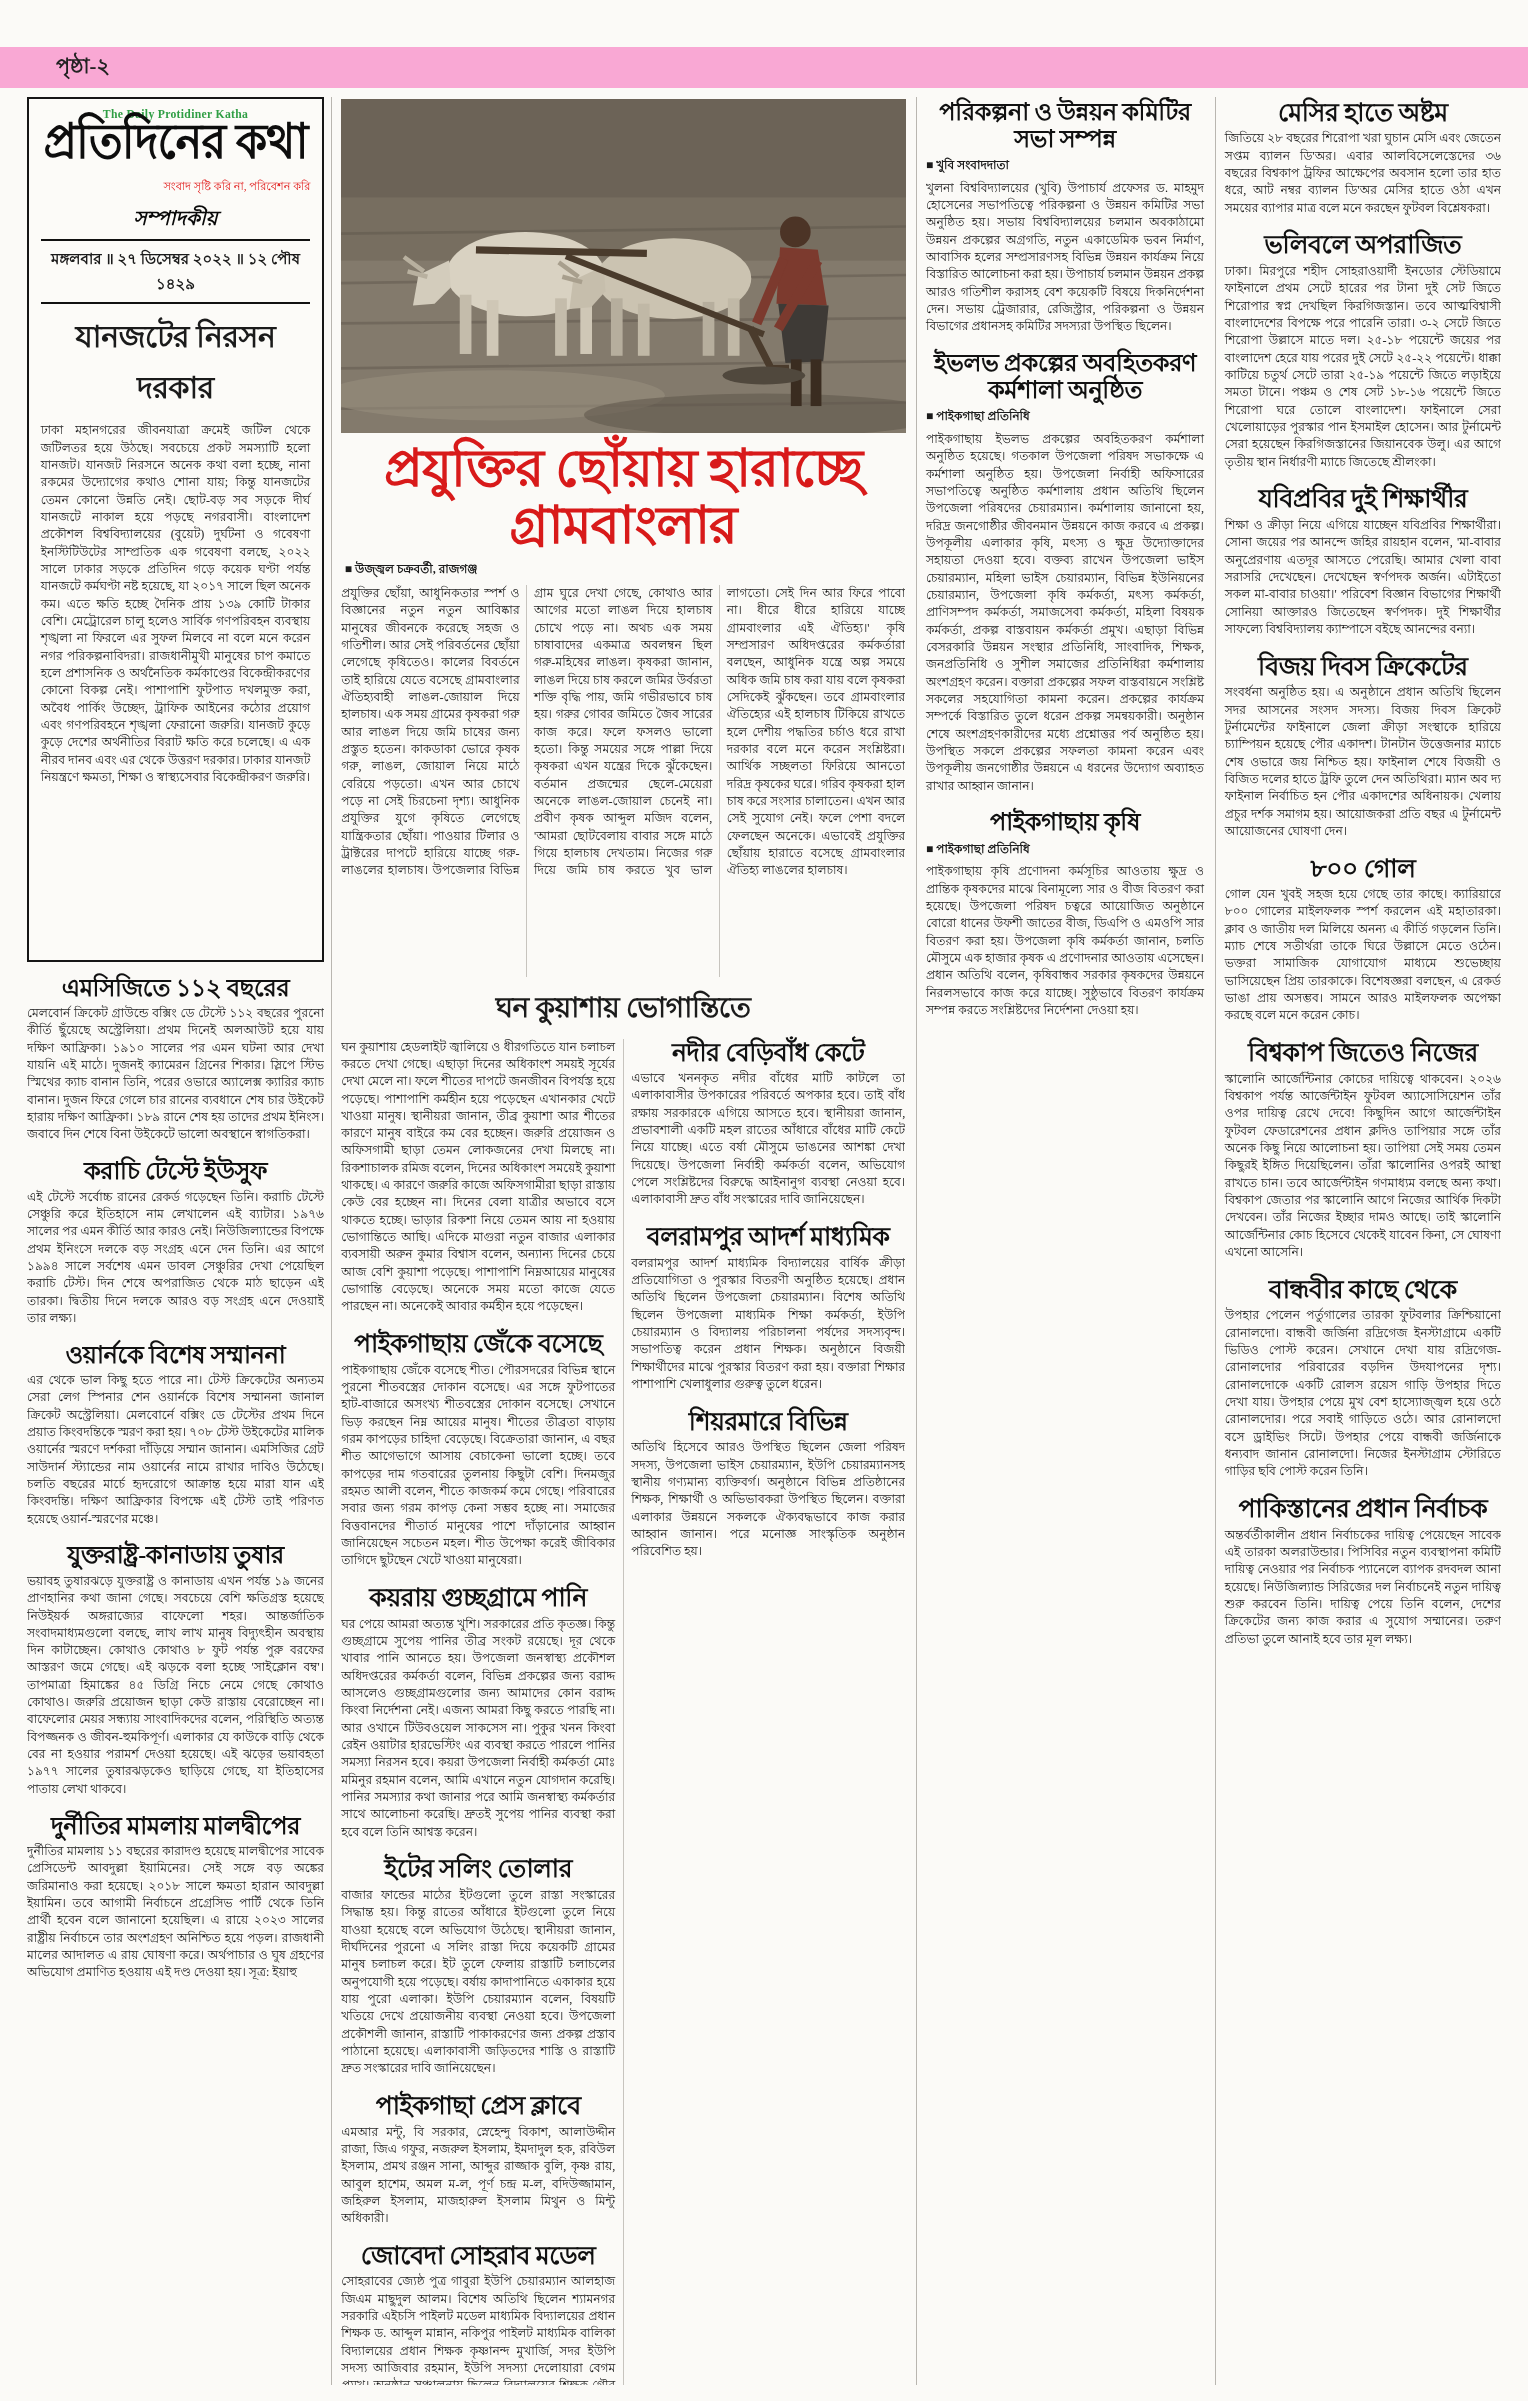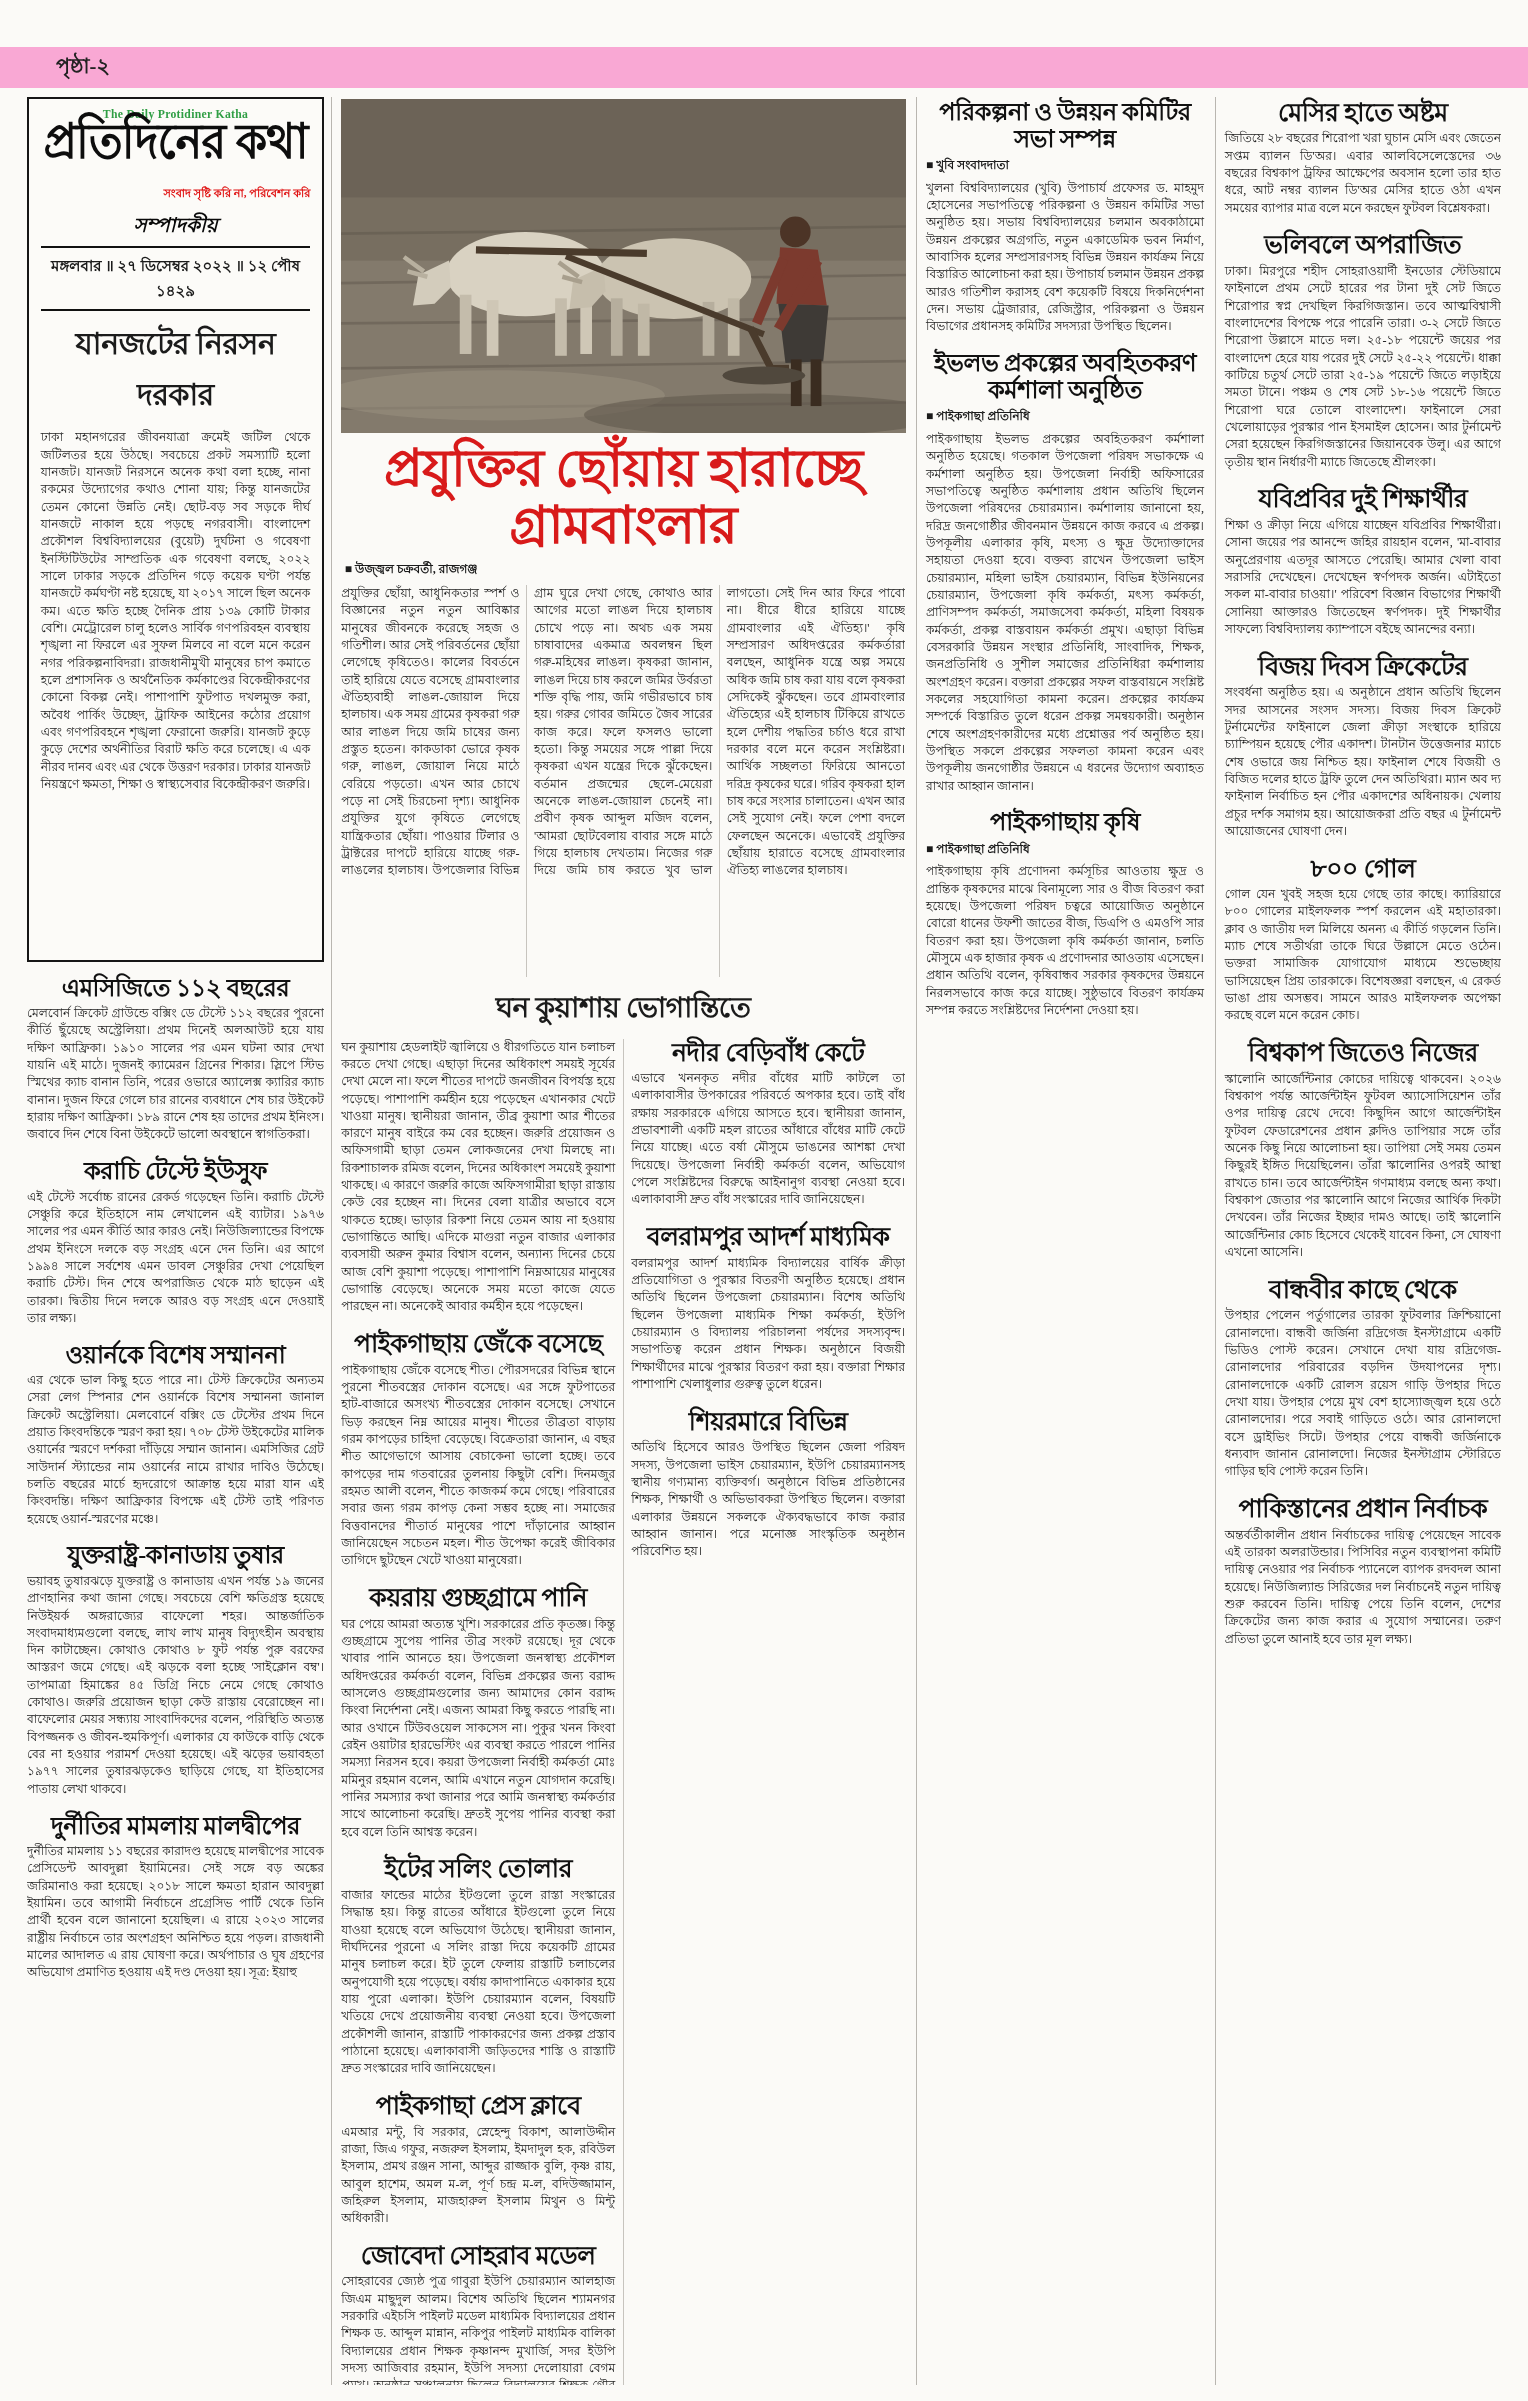--- a/index.html
+++ b/index.html
@@ -33,21 +33,21 @@
   
   .edbox{
     border:2.7px solid #161616;padding:9px 11.7px;height:865px;
     box-sizing:border-box;overflow:hidden;background:#fcfbf8;
   }
   .eng-title{color:#2f9e44;font-weight:bold;font-size:11.7px;text-align:center;letter-spacing:0.3px;}
   .logo{
     font-size:45px;font-weight:900;text-align:center;line-height:1.05;
     letter-spacing:-0.9px;color:#0d0d0d;transform:scaleY(1.08);margin-top:-1.8px;
   }
-  .tagline{color:#e01414;font-size:11.2px;font-weight:bold;text-align:right;margin-top:19px;}
+  .tagline{color:#e01414;font-size:11.2px;font-weight:normal;text-align:right;margin-top:12px;}
   .section-script{
     font-size:20px;font-weight:bold;font-style:italic;text-align:center;
     margin:5.4px 0 3.6px 0;color:#090909;
   }
   .dateline{
     border-top:2.7px solid #111;border-bottom:2.7px solid #111;
     text-align:center;font-weight:bold;font-size:15px;padding:5.4px 0;margin:3.6px 0 9px 0;
   }
   .ed-title{margin:1.8px 0 7.2px 0;text-align:center;font-size:30px;font-weight:800;letter-spacing:-0.4px;}
   

